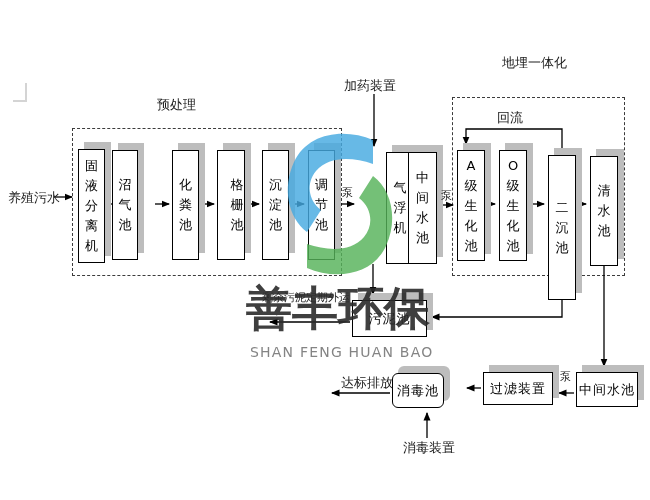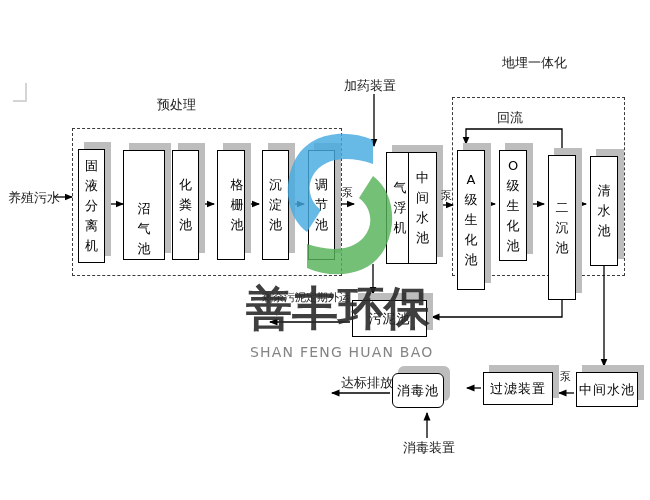--- a/index.html
+++ b/index.html
@@ -65,42 +65,42 @@
       <path d="M350,322 H270" marker-end="url(#ah)"></path>
     </g>
   </svg>
 
   <div class="dashed" style="left:72px;top:128px;width:270px;height:148px;"></div>
   <div class="dashed" style="left:452px;top:97px;width:173px;height:179px;"></div>
 
   <div class="pbox v" style="left:78px;top:149px;width:27px;height:114px;">
     <span class="txt">固液分离机</span>
     </div>
-  <div class="pbox v" style="left:123px;top:150px;width:42px;height:110px;align-items:flex-end;">
+  <div class="pbox v" style="left:112px;top:150px;width:26px;height:110px;">
     <span class="txt">沼气池</span>
     </div>
   <div class="pbox v" style="left:172px;top:150px;width:27px;height:110px;">
     <span class="txt">化粪池</span>
     </div>
   <div class="pbox v" style="left:217px;top:150px;width:28px;height:110px;padding-left:12px;">
     <span class="txt">格栅池</span>
     </div>
   <div class="pbox v" style="left:262px;top:150px;width:27px;height:110px;">
     <span class="txt">沉淀池</span>
     </div>
   <div class="pbox v" style="left:308px;top:150px;width:27px;height:110px;">
     <span class="txt">调节池</span>
     </div>
   <div class="pbox v" style="left:358px;top:152px;width:28px;height:112px;margin-left:28px;">
     <span class="txt">气浮机</span>
     </div>
   <div class="pbox v" style="left:408px;top:152px;width:29px;height:112px;">
     <span class="txt">中间水池</span>
     </div>
-  <div class="pbox v" style="left:457px;top:150px;width:28px;height:140px;">
+  <div class="pbox v" style="left:457px;top:150px;width:28px;height:111px;">
     <span class="txt">A级生化池</span>
     </div>
   <div class="pbox v" style="left:499px;top:150px;width:28px;height:111px;">
     <span class="txt">O级生化池</span>
     </div>
   <div class="pbox v" style="left:548px;top:155px;width:28px;height:145px;">
     <span class="txt">二沉池</span>
     </div>
   <div class="pbox v" style="left:590px;top:156px;width:28px;height:110px;">
     <span class="txt">清水池</span>

